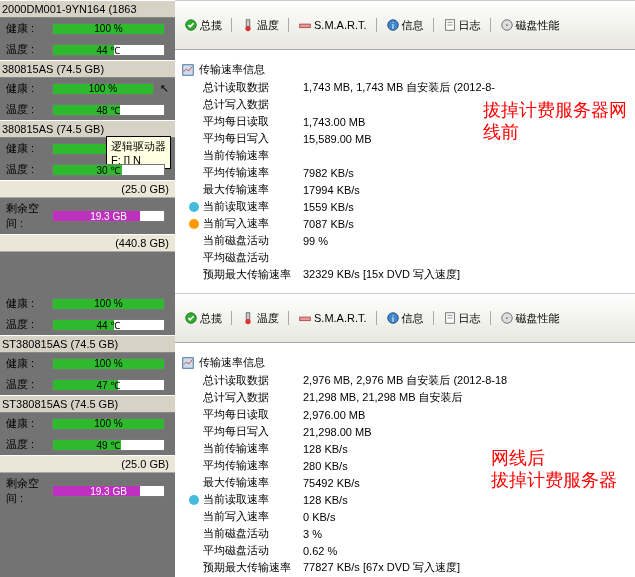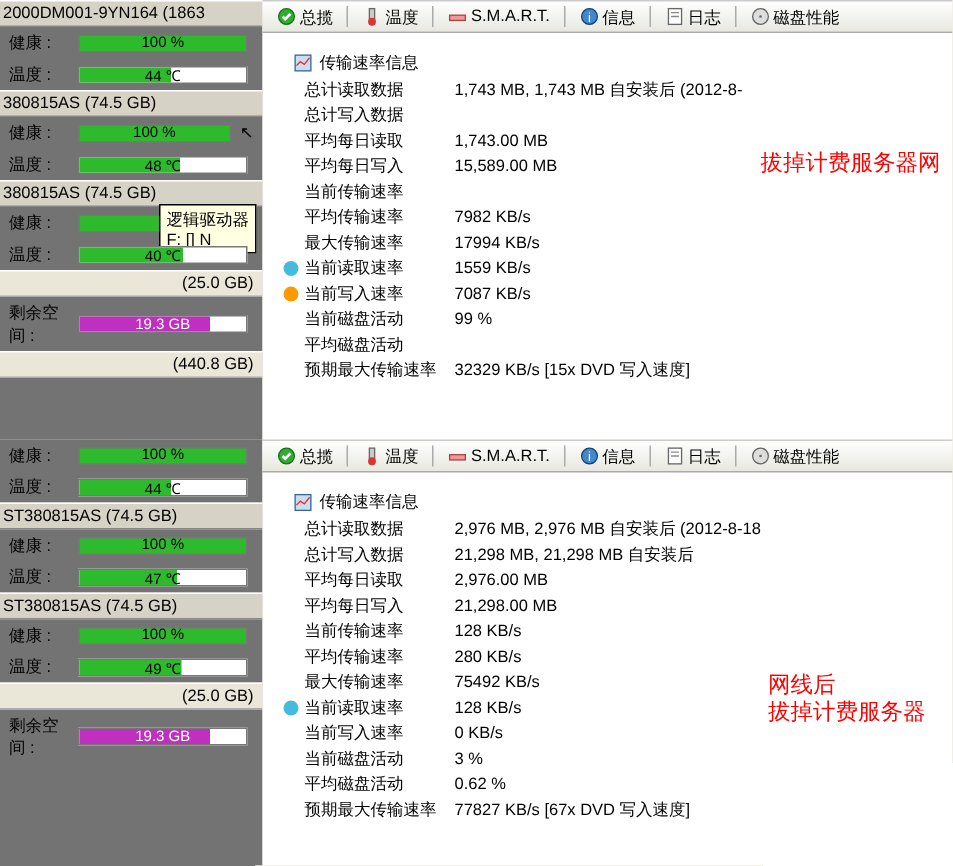--- a/index.html
+++ b/index.html
@@ -1,29 +1,29 @@
 <!DOCTYPE html>
 <html><head>
 <meta charset="utf-8">
 <style>
 body{margin:0;font-family:"Microsoft YaHei","SimSun",sans-serif;font-size:11px;background:#ece9d8;color:#000;width:635px}
 .panel{display:flex}
 .side{width:175px;background:#737373}
 .main{flex:1;background:#fff;position:relative}
-.toolbar{height:20px;background:linear-gradient(#fefefe,#e8e8e0);border-top:1px solid #ccc;border-bottom:1px solid #aaa;display:flex;align-items:center;padding:0 4px;gap:2px}
+.toolbar{height:20px;background:linear-gradient(#fefefe,#e8e8e0);border-top:1px solid #ccc;border-bottom:1px solid #aaa;display:flex;align-items:center;padding:14px 4px;gap:2px}
 .tbtn{display:inline-flex;align-items:center;gap:2px;padding:1px 4px;border:1px solid transparent;border-radius:2px;font-size:11px}
 .sep{width:1px;height:14px;background:#aaa;margin:0 2px}
 .ico{width:14px;height:14px;display:inline-block}
-.info-head{display:flex;align-items:center;gap:4px;padding:4px 20px 2px;font-size:11px}
+.info-head{display:flex;align-items:center;gap:4px;padding:4px 6px 2px;font-size:11px}
 .info-rows{padding-left:28px}
 .info-row{display:flex;align-items:center;padding:1px 0;font-size:11px}
 .dot{width:10px;height:10px;border-radius:50%;margin-right:4px;margin-left:-14px}
 .lbl{width:100px}
 .val{flex:1}
-.anno{position:absolute;color:#ff0000;font-size:15px;font-family:"SimSun";line-height:1.2}
+.anno{position:absolute;color:#ff0000;font-size:18px;font-family:"SimSun";line-height:1.2}
 .drive-head{background:#d6d3c6;border-top:1px solid #fff;border-bottom:1px solid #888;padding:2px 0 2px 2px;font-size:11px;white-space:nowrap;overflow:hidden}
 .stat-row{display:flex;align-items:center;padding:3px 6px}
 .stat-lbl{width:42px}
 .bar{flex:1;height:10px;border:1px solid #777;background:#fff;position:relative;margin:0 4px}
 .bar-fill{height:100%}
 .bar-txt{position:absolute;inset:0;display:flex;align-items:center;justify-content:center;font-size:10px}
 .sz-row{display:flex;justify-content:flex-end;padding:2px 6px;border-top:1px solid #fff;border-bottom:1px solid #aaa;background:#eae7d8}
 .tool-tip{position:absolute;background:#ffffe1;border:1px solid #000;padding:2px 4px;font-size:11px}
 </style>
 </head>
@@ -70,21 +70,21 @@
         </div>
   <div class="tool-tip" style="right:4px;top:-2px">
           <div>逻辑驱动器</div>
           <div>F: [] N</div>
         </div>
  </div>
  <div class="stat-row">
         <span class="stat-lbl">温度 :</span>
         <div class="bar">
           <div class="bar-fill" style="background:#2dbb2d;width:62%"></div>
-          <span class="bar-txt">40 ℃</span>
+          <span class="bar-txt">30 ℃</span>
         </div>
       </div>
  <div class="sz-row">(25.0 GB)</div>
  <div class="stat-row">
         <span class="stat-lbl">剩余空间 :</span>
         <div class="bar">
           <div class="bar-fill" style="background:#c030c0;width:78%"></div>
           <span class="bar-txt" style="color:#fff">19.3 GB</span>
         </div>
       </div>
@@ -192,20 +192,21 @@
   <div class="info-row">
           <span class="lbl">平均磁盘活动</span>
         </div>
   <div class="info-row">
           <span class="lbl">预期最大传输速率</span>
           <span class="val">32329 KB/s [15x DVD 写入速度]</span>
         </div>
  </div>
  <div class="anno" style="right:8px;top:100px">
         <div>拔掉计费服务器网</div>
+        <div>线前</div>
       </div>
 </div>
 </div>
 
 <div class="panel" style="height:284px">
 <div class="side">
  <div class="stat-row">
         <span class="stat-lbl">健康 :</span>
         <div class="bar">
           <div class="bar-fill" style="background:#2dbb2d;width:100%"></div>

